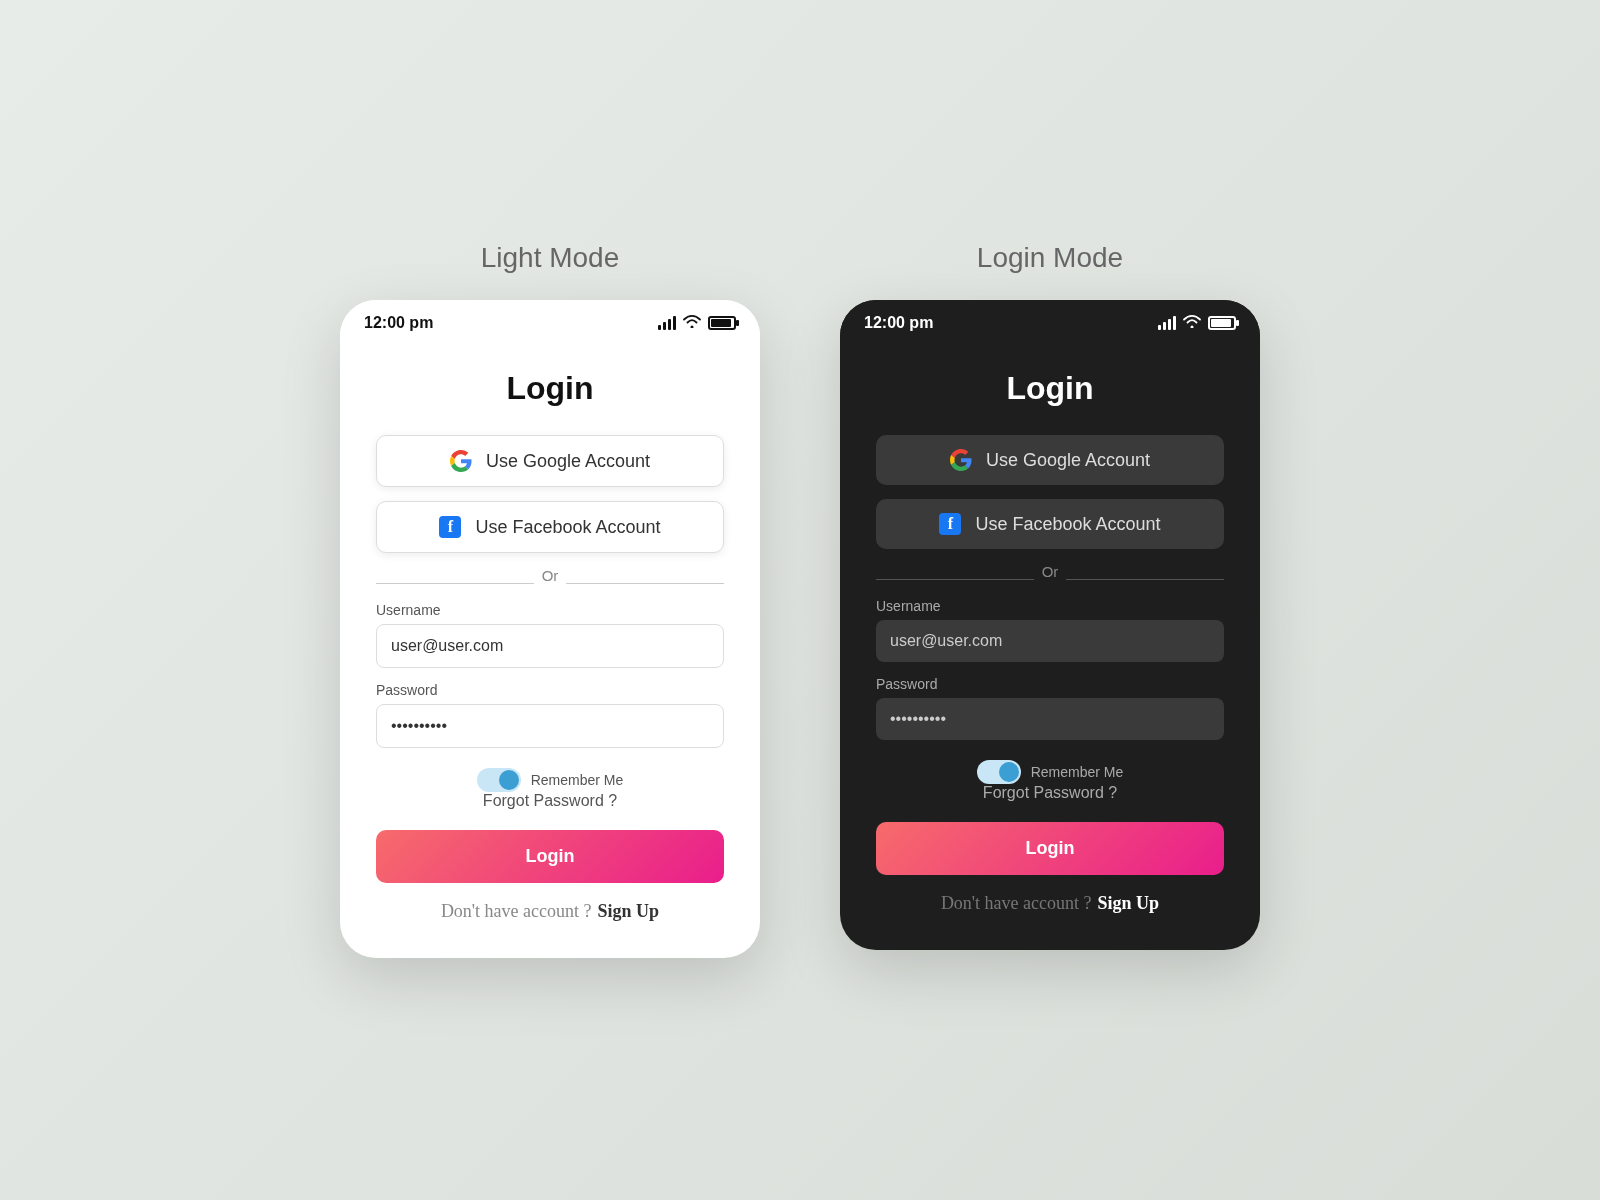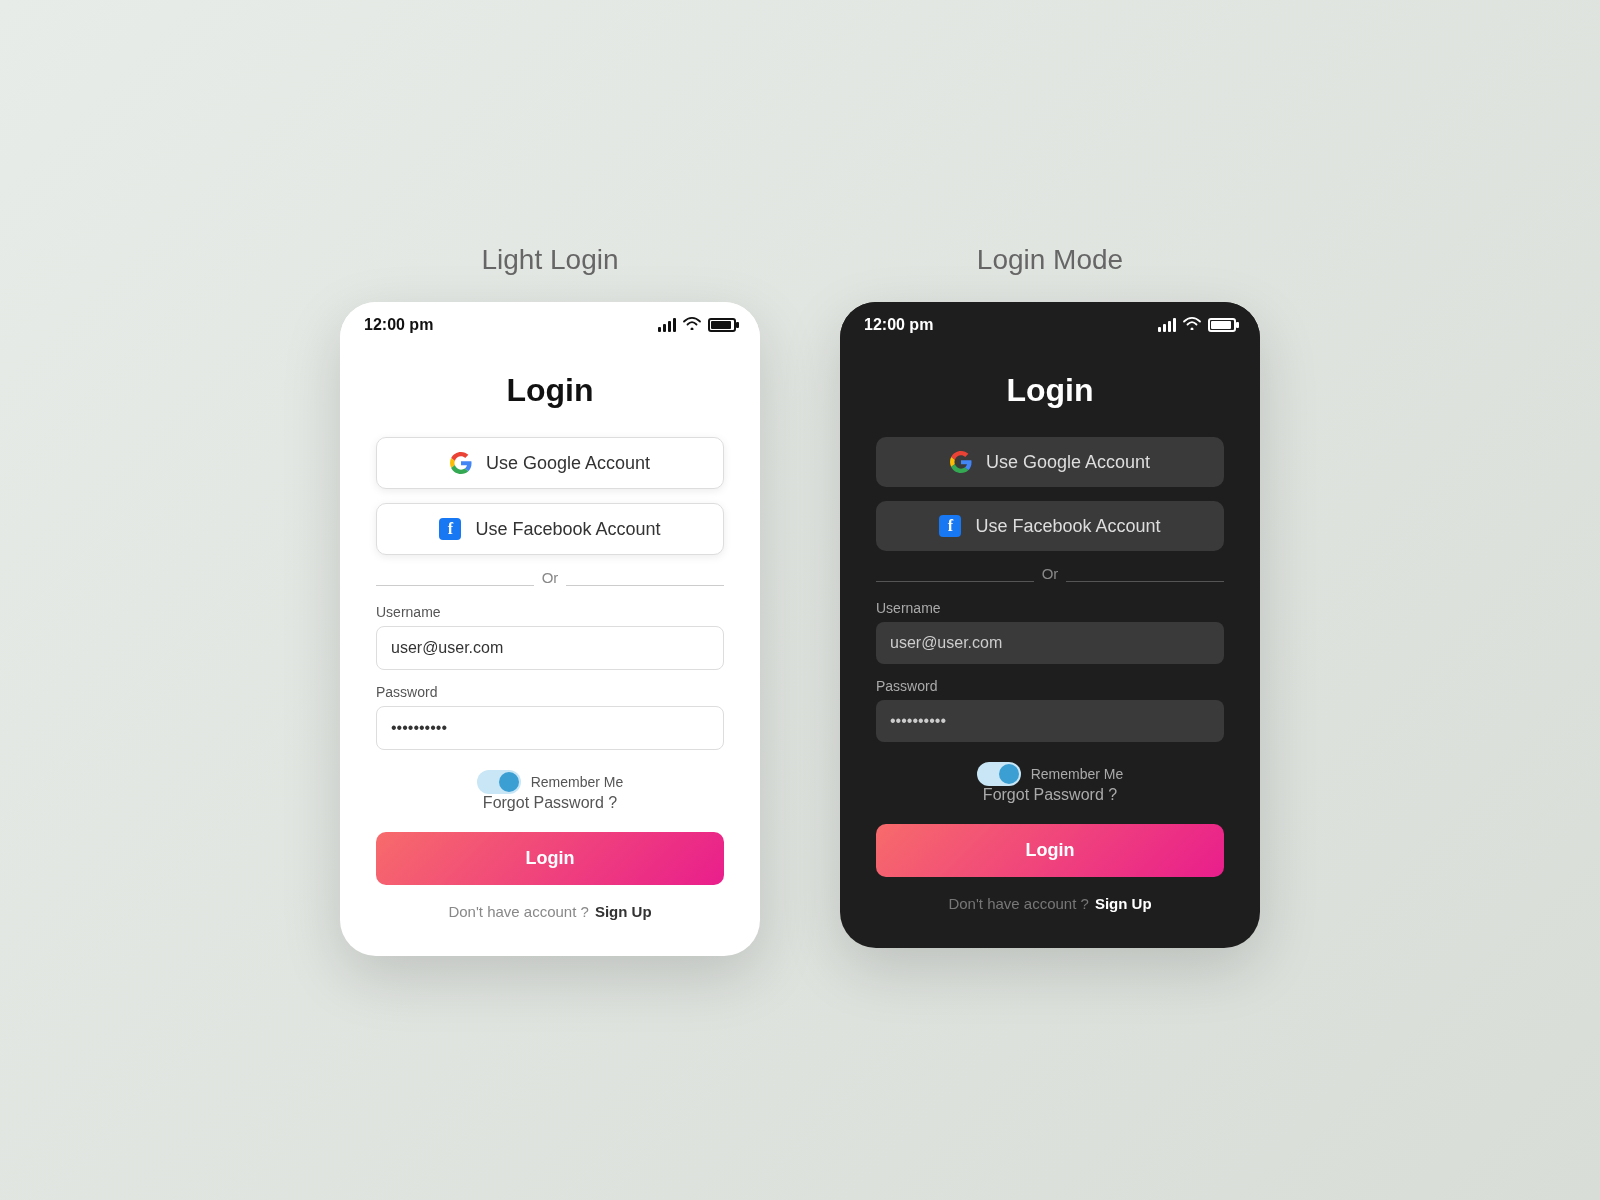--- a/index.html
+++ b/index.html
@@ -281,34 +281,35 @@
       color: #fff;
       background: linear-gradient(135deg, #f76b6b 0%, #e91e8c 100%);
       margin-bottom: 18px;
     }
     
     .signup-row {
       display: flex;
       align-items: center;
       justify-content: center;
       gap: 6px;
-      font-size: 15px;
+      font-size: 18px;
+      font-family: Liberation Serif, serif;
     }
     .signup-text.light { color: #888; }
     .signup-text.dark { color: #777; }
     .signup-link.light { color: #333; font-weight: 600; cursor: pointer; }
     .signup-link.dark { color: #fff; font-weight: 700; cursor: pointer; }
   </style>
 </head>
 <body>
 
 <div class="page-container">
 
   <div class="mode-section">
-    <div class="mode-label">Light Login</div>
+    <div class="mode-label">Light Mode</div>
     <div class="phone-card light">
 
       <div class="status-bar light">
         <span class="status-time light">12:00 pm</span>
         <div class="status-icons">
           <div class="signal-bars">
             <div class="signal-bar light" style="height:5px"></div>
             <div class="signal-bar light" style="height:8px"></div>
             <div class="signal-bar light" style="height:11px"></div>
             <div class="signal-bar light" style="height:14px"></div>

